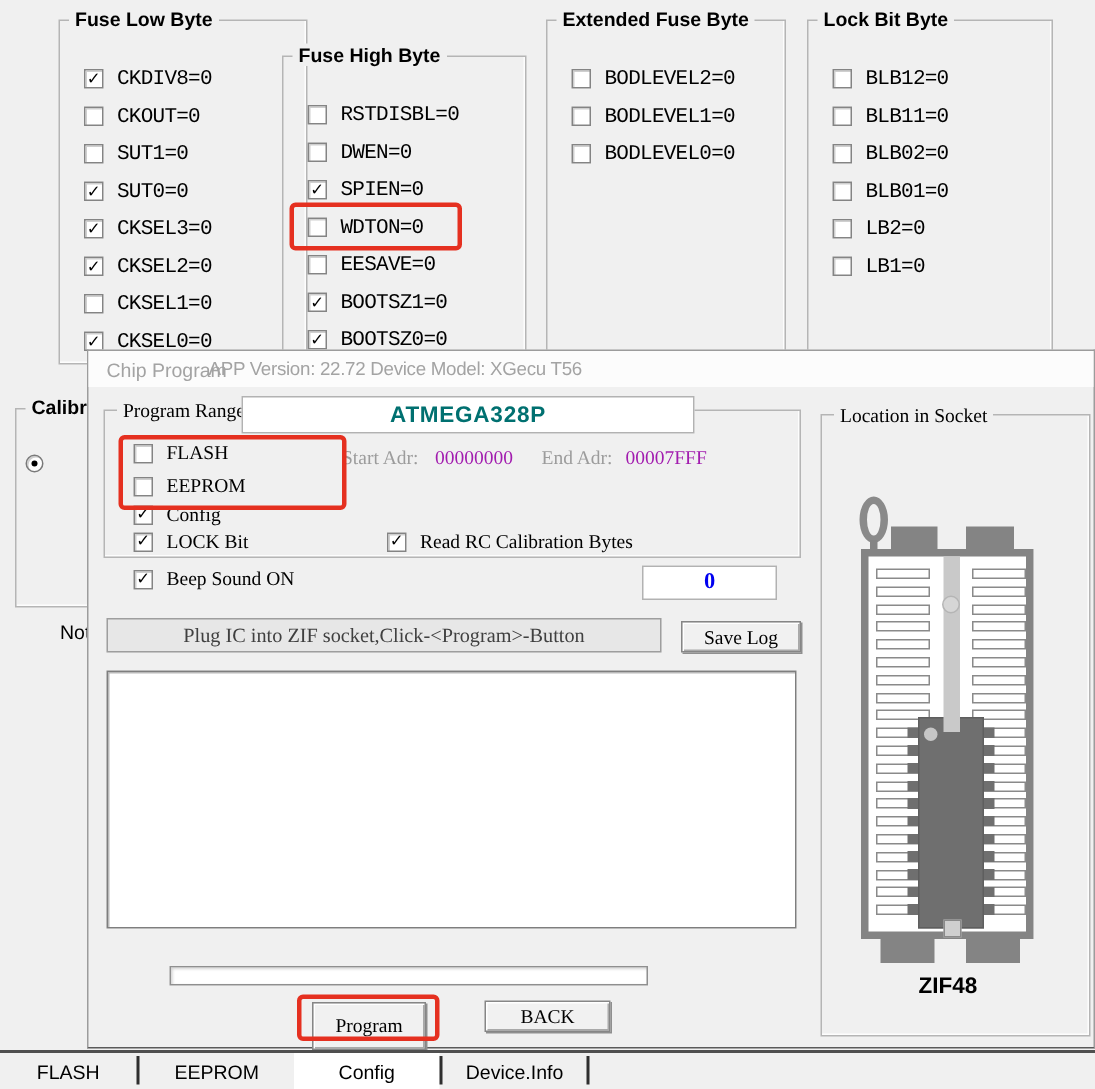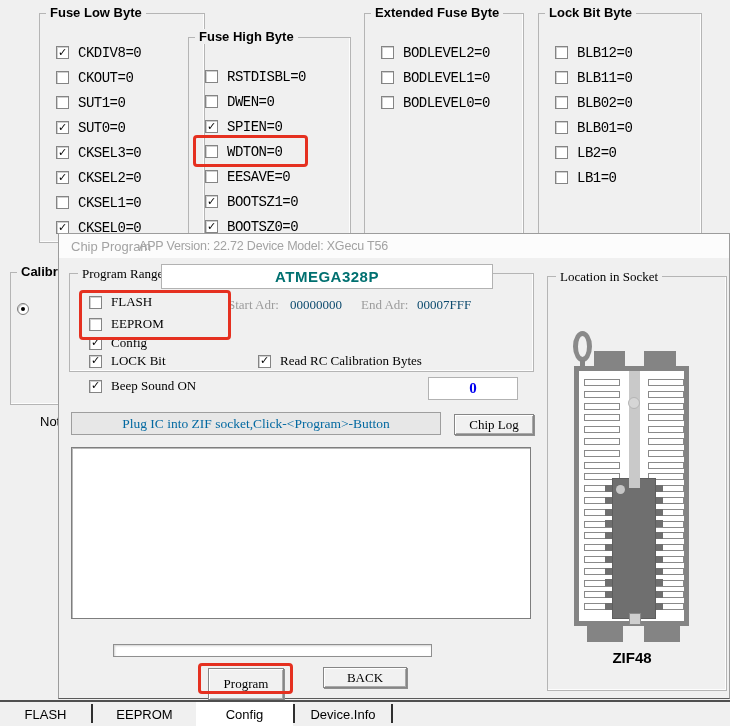--- a/index.html
+++ b/index.html
@@ -32,35 +32,35 @@
   .hl { position: absolute; border: 3px solid #e53020; border-radius: 4px; z-index: 60; pointer-events: none; }
 
   
   .dialog { position: absolute; left: 58px; top: 233px; width: 672px; height: 466px;
             background: #f0f0f0; border: 1px solid #9c9c9c; border-bottom-color: #5a5a5a; z-index: 10; padding-left: 14px; }
   .titlebar { position: absolute; left: 0; top: 0; right: 0; height: 24px; background: #fcfcfc;
             display: flex; align-items: center; }
   .dtitle { position: absolute; left: 12px; font: 13px "Liberation Sans", sans-serif; color: #a3a3a3; }
   .dsub   { position: absolute; left: 80px; font: 12.5px "Liberation Sans", sans-serif; color: #a3a3a3; letter-spacing: -0.2px; }
 
-  .devicebox { position: absolute; left: 102px; top: 30px; width: 332px; height: 25px; background: #fff;
+  .devicebox { position: absolute; left: 102px; top: 30px; width: 302px; height: 25px; background: #fff;
             border: 1px solid #b2b2b2; display: flex; align-items: center; justify-content: center;
             font: bold 15px "Liberation Sans", sans-serif; color: #007070; letter-spacing: .5px; z-index: 5; }
 
   .drow { position: absolute; display: flex; align-items: center; gap: 9px; height: 16px; }
   .adrlabel { position: absolute; font: 13px "Liberation Serif", serif; color: #9c9c9c; white-space: nowrap; }
-  .adrvalue { position: absolute; font: 13px "Liberation Serif", serif; color: #0c4a6e; white-space: nowrap; text-align: right; }
+  .adrvalue { position: absolute; font: 13px "Liberation Serif", serif; color: #a21caf; white-space: nowrap; text-align: right; }
 
   .counterbox { position: absolute; left: 369px; top: 143px; width: 90px; height: 23px; background: #fff;
             border: 1px solid #b2b2b2; display: flex; align-items: center; justify-content: center;
             font: bold 15px "Liberation Serif", serif; color: #0000f0; }
 
   .statusbar { position: absolute; left: 12px; top: 178px; width: 370px; height: 23px; background: #e7e7e7;
             border: 1px solid #9e9e9e; display: flex; align-items: center; justify-content: center;
-            font: 13.5px "Liberation Serif", serif; color: #0369a1; }
+            font: 13.5px "Liberation Serif", serif; color: #404040; }
 
   .btn { position: absolute; background: #f1f1f1; border: 1px solid #868686;
             box-shadow: inset 1px 1px 0 #ffffff, inset -1px -1px 0 #a9a9a9, 1px 1px 0 #8f8f8f;
             display: flex; align-items: center; justify-content: center;
             font: 13px "Liberation Serif", serif; color: #000; cursor: default; }
 
   .logarea { position: absolute; left: 12px; top: 213px; width: 460px; height: 172px; background: #fff;
             border: 1px solid #7e7e7e; box-shadow: inset 1px 1px 0 #b9b9b9; font: 12px "Liberation Serif", serif; }
 
   .progress { position: absolute; left: 54px; top: 410px; width: 319px; height: 13px; background: #fff;
@@ -287,21 +287,21 @@
 
     <div class="counterbox">
       <span>0</span>
     </div>
 
     <div class="statusbar">
       <span>Plug IC into ZIF socket,Click-&lt;Program&gt;-Button</span>
     </div>
 
     <div class="btn" style="left:395px;top:180px;width:80px;height:21px;">
-      <span>Chip Log</span>
+      <span>Save Log</span>
     </div>
 
     <div class="logarea"></div>
 
     <div class="progress"></div>
 
     <div class="btn" style="left:149px;top:434px;width:76px;height:32px;">
       <span>Program</span>
     </div>
     <div class="hl" style="left:139px;top:429px;width:95px;height:31px;"></div>

